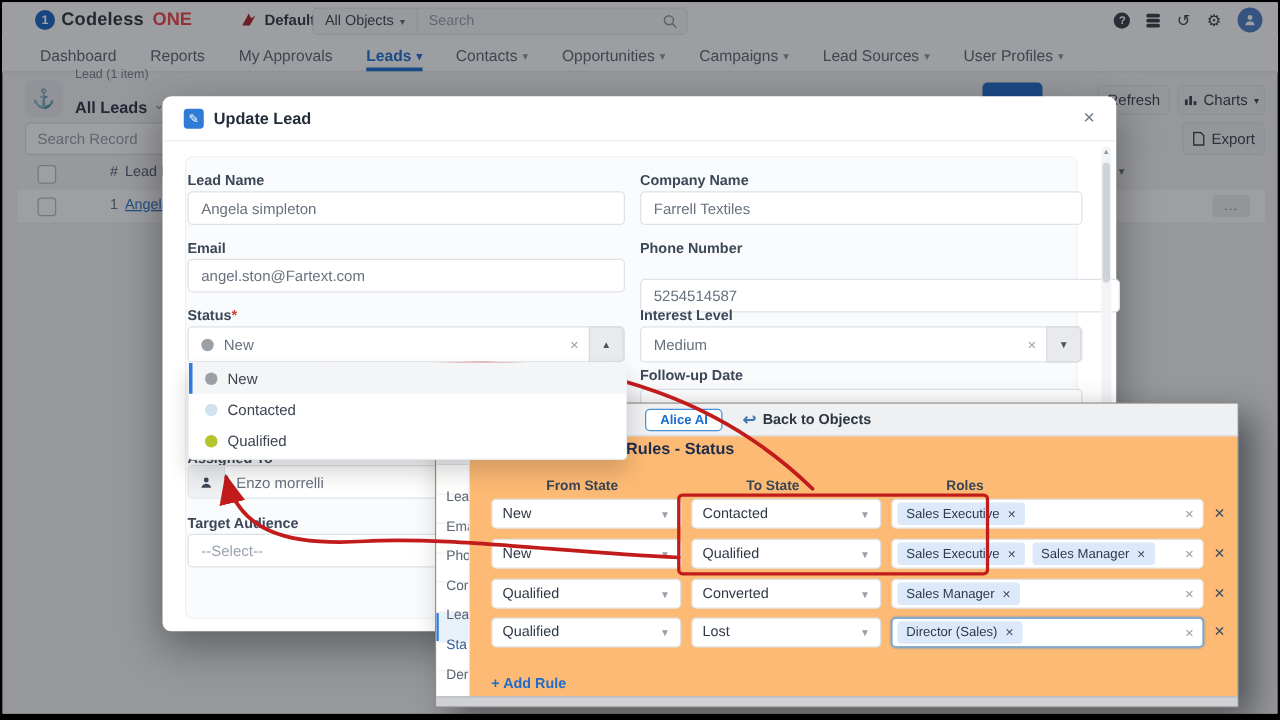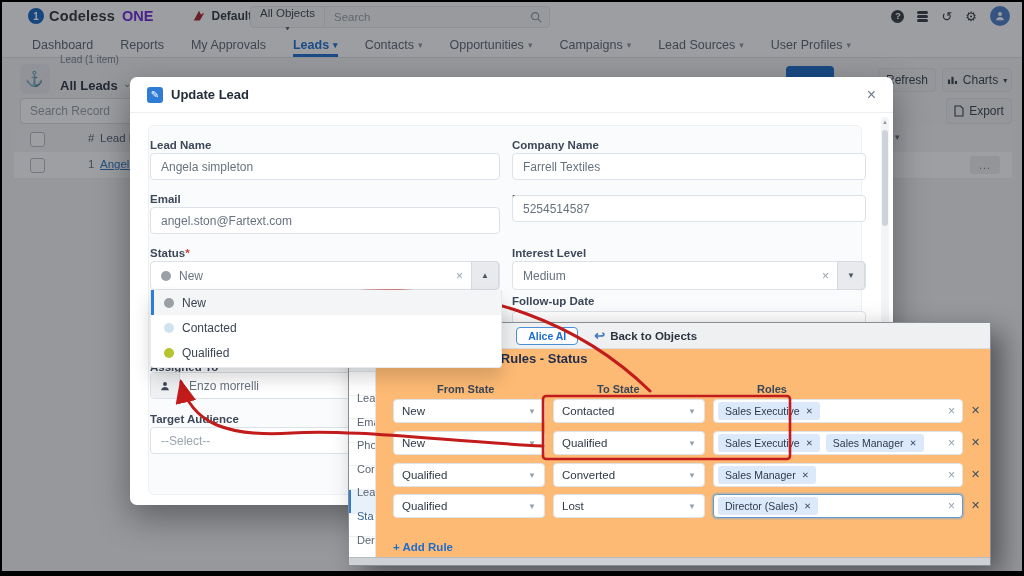--- a/index.html
+++ b/index.html
@@ -5,25 +5,25 @@
   html,body{margin:0;padding:0;background:#555;}
   .screen{position:relative;width:1024px;height:576px;margin:0 auto;background:#000;
           font-family:"Liberation Sans",sans-serif;overflow:hidden;}
   .page{position:absolute;left:2px;top:2px;width:1020px;height:569px;background:#f2f3f5;}
 
   
   .topbar{position:absolute;left:0;top:0;right:0;height:28px;background:#fdfdfe;border-bottom:1px solid #e4e6e9;display:flex;align-items:center;}
   .logo{display:flex;align-items:center;margin-left:26px;gap:5px;}
   .logo-mark{width:16px;height:16px;border-radius:50%;background:#1667c5;color:#fff;font-size:10px;font-weight:bold;display:flex;align-items:center;justify-content:center;}
   .logo-codeless{font-size:14.5px;font-weight:bold;color:#2f3237;letter-spacing:.2px;}
-  .logo-one{font-size:14.5px;font-weight:bold;color:#6d28d9;margin-left:2px;}
+  .logo-one{font-size:14.5px;font-weight:bold;color:#ef4444;margin-left:2px;}
   .portal{display:flex;align-items:center;gap:6px;margin-left:38px;}
   .portal-txt{font-size:12px;font-weight:bold;color:#333a42;}
   .searchbox{position:absolute;left:248px;top:4px;width:298px;height:20px;background:#f6f7f8;border:1px solid #e3e6ea;border-radius:4px;display:flex;align-items:center;font-size:11.5px;}
-  .objects{display:flex;align-items:center;gap:5px;padding:0 9px;color:#3c4650;height:100%;border-right:1px solid #e3e6ea;flex-direction:column;}
+  .objects{display:flex;align-items:center;gap:5px;padding:0 9px;color:#3c4650;height:100%;border-right:1px solid #e3e6ea;}
   .searchph{color:#98a1ab;padding-left:9px;flex:1;}
   .tb-icons{position:absolute;right:12px;top:0;height:28px;display:flex;align-items:center;gap:13px;}
   .circle-help{width:13px;height:13px;border-radius:50%;background:#363d45;color:#fff;font-size:9px;font-weight:bold;display:flex;align-items:center;justify-content:center;}
   .db-icon{display:flex;flex-direction:column;gap:1px;}
   .db-icon i{display:block;width:11px;height:3px;background:#363d45;border-radius:2px;}
   .glyph{font-size:13px;color:#363d45;line-height:1;}
   .avatar{width:20px;height:20px;border-radius:50%;background:#4d7fc8;display:flex;align-items:center;justify-content:center;}
 
   
   .nav{position:absolute;left:0;top:28px;right:0;height:27px;background:#fdfdfe;border-bottom:1px solid #e0e2e5;display:flex;align-items:stretch;padding-left:30px;gap:27px;font-size:12.5px;color:#5d6672;}
@@ -245,21 +245,21 @@
     <div class="m-panel"></div>
 
     <div class="flabel" style="left:20px;top:62px;"><span>Lead Name</span></div>
     <div class="finput" style="left:20px;top:76px;width:350px;">Angela simpleton</div>
     <div class="flabel" style="left:382px;top:62px;"><span>Company Name</span></div>
     <div class="finput" style="left:382px;top:76px;width:354px;">Farrell Textiles</div>
 
     <div class="flabel" style="left:20px;top:116px;"><span>Email</span></div>
     <div class="finput" style="left:20px;top:130px;width:350px;">angel.ston@Fartext.com</div>
     <div class="flabel" style="left:382px;top:116px;"><span>Phone Number</span></div>
-    <div class="finput" style="left:382px;top:118px;width:354px;text-align:right;">5254514587</div>
+    <div class="finput" style="left:382px;top:146px;width:384px;text-align:right;">5254514587</div>
 
     <div class="flabel" style="left:20px;top:170px;"><span>Status</span><span class="req">*</span></div>
     <div class="finput fsel" style="left:20px;top:184px;width:350px;height:29px;">
       <span class="dot c-new"></span>
       <span>New</span>
       <span class="clear-x">×</span>
       <span class="sel-btn">▲</span>
     </div>
 
     <div class="flabel" style="left:382px;top:170px;"><span>Interest Level</span></div>

